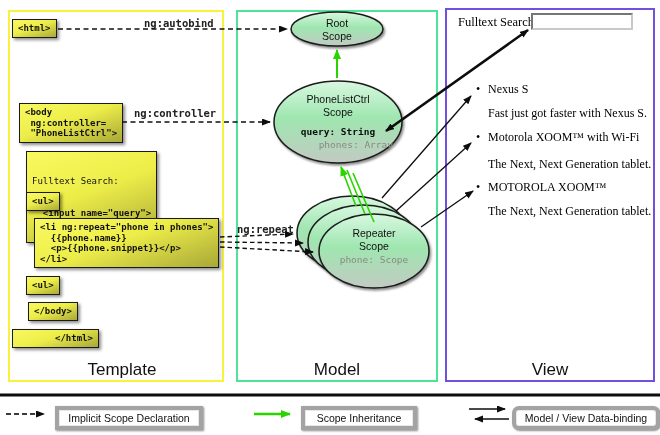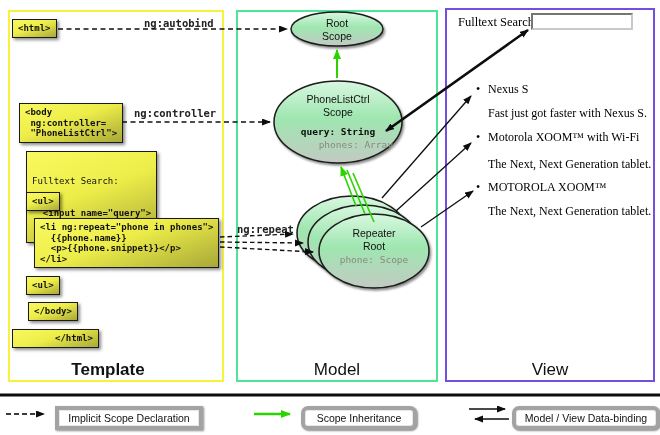--- a/index.html
+++ b/index.html
@@ -39,21 +39,21 @@
 </style>
 </head>
 <body>
 
 <div id="stage">
 
   <div class="panel" style="left:8px;top:10px;width:212px;height:368px;border-color:#f7f23c;"></div>
   <div class="panel" style="left:236px;top:10px;width:198px;height:368px;border-color:#4fe398;"></div>
   <div class="panel" style="left:445px;top:8px;width:206px;height:370px;border-color:#7150df;"></div>
 
-  <div class="panel-title" style="left:48px;top:360px;font-weight:bold;">Template</div>
+  <div class="panel-title" style="left:62px;top:360px;">Template</div>
   <div class="panel-title" style="left:490px;top:360px;">View</div>
   <div class="panel-title" style="left:277px;top:360px;">Model</div>
 
   <div class="code" style="left:12px;top:19px;">&lt;html&gt;</div>
   <div class="code" style="left:19px;top:103px;">&lt;body
  ng:controller=
  "PhoneListCtrl"&gt;</div>
   <div class="code" style="left:26px;top:151px;">
     <div class="normal">Fulltext Search:</div>
     <div>  &lt;input name="query"&gt;</div>
@@ -140,20 +140,20 @@
     <line x1="509" y1="419" x2="475" y2="419" stroke="#0d0d0d" stroke-width="1.7" marker-end="url(#mB)"></line>
   </svg>
 
   <div class="elltext ell-title" style="left:292px;top:17px;width:90px;">Root
 Scope</div>
   <div class="elltext ell-title" style="left:283px;top:93px;width:110px;">PhoneListCtrl
 Scope</div>
   <div class="elltext ell-prop prop-bold" style="left:283px;top:126px;width:110px;">query: String</div>
   <div class="elltext ell-prop prop-gray" style="left:283px;top:139px;width:110px;text-align:right;">phones: Array</div>
   <div class="elltext ell-title" style="left:329px;top:227px;width:90px;">Repeater
-Root</div>
+Scope</div>
   <div class="elltext ell-prop prop-gray" style="left:314px;top:254px;width:120px;">phone: Scope</div>
 
   <div class="legend-box" style="left:55px;top:406px;width:140px;">Implicit Scope Declaration</div>
-  <div class="legend-box" style="left:301px;top:406px;width:108px;border-radius:7px;">Scope Inheritance</div>
+  <div class="legend-box" style="left:301px;top:406px;width:108px;">Scope Inheritance</div>
   <div class="legend-box" style="left:512px;top:406px;width:140px;border-radius:7px;">Model / View Data-binding</div>
 
 </div>
 
 </body></html>

